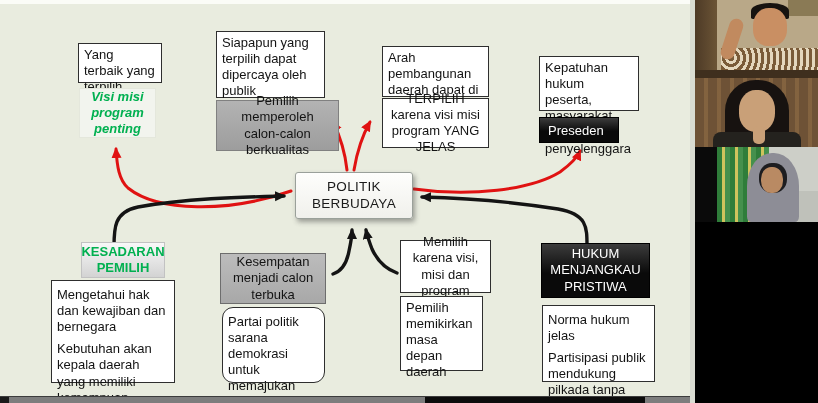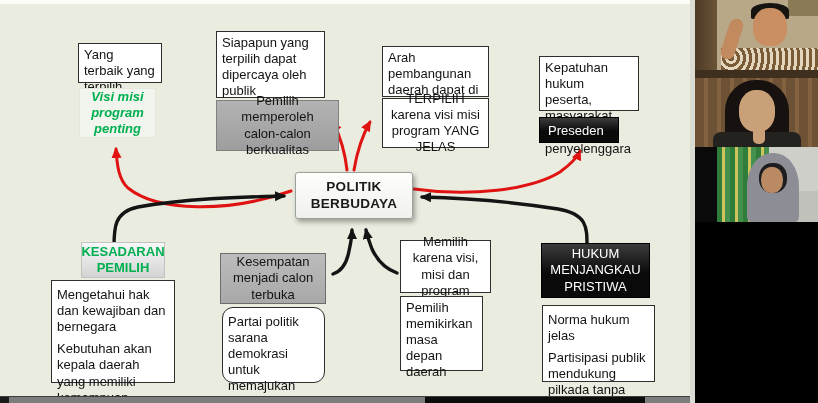--- a/index.html
+++ b/index.html
@@ -13,21 +13,21 @@
       padding:3px 5px;}
   .white{background:#fff;border:1.6px solid #2e2e2e;}
   .ctr{display:flex;align-items:center;justify-content:center;text-align:center;}
   .gray1{background:linear-gradient(#b3b3b3,#9d9d9d);border:1px solid #808080;}
   .gray2{background:linear-gradient(#bcbcbc,#a8a8a8);border:1px solid #6d6d6d;}
   .blackbx{background:linear-gradient(180deg,#3c3c3c 0%,#0a0a0a 55%);color:#fff;border:1px solid #000;}
   .lightbx{background:#f2f4ee;border:1px solid #e4e7dc;}
   .green{color:#00b050;font-weight:bold;}
   .centerbox{display:flex;align-items:center;justify-content:center;text-align:center;
              background:linear-gradient(#fefefc,#f0f0ec);border:1px solid #9aa09a;border-radius:3px;
-             font-size:13.5px;font-weight:700;letter-spacing:.3px;color:#1a1a1a;
+             font-size:13.5px;font-weight:400;letter-spacing:.3px;color:#1a1a1a;
              box-shadow:2px 3px 5px rgba(60,60,60,.45);}
   .bx p{margin:0 0 6px 0;}
   .bx p:last-child{margin-bottom:0;}
   
   .scrollbar{position:absolute;left:0;top:396px;width:690px;height:7px;background:#7d7d7d;border-top:1px solid #3c3c3c;}
   .scroll-corner{position:absolute;left:0;top:0;width:9px;height:7px;background:#1a1a1a;}
   .scroll-thumb{position:absolute;left:425px;top:0;width:220px;height:7px;background:#0c0c0c;}
   
   .divider{position:absolute;left:690px;top:0;width:5px;height:403px;background:#d9dcd2;}
   .video-panel{position:absolute;left:695px;top:0;width:123px;height:403px;background:#000;}

